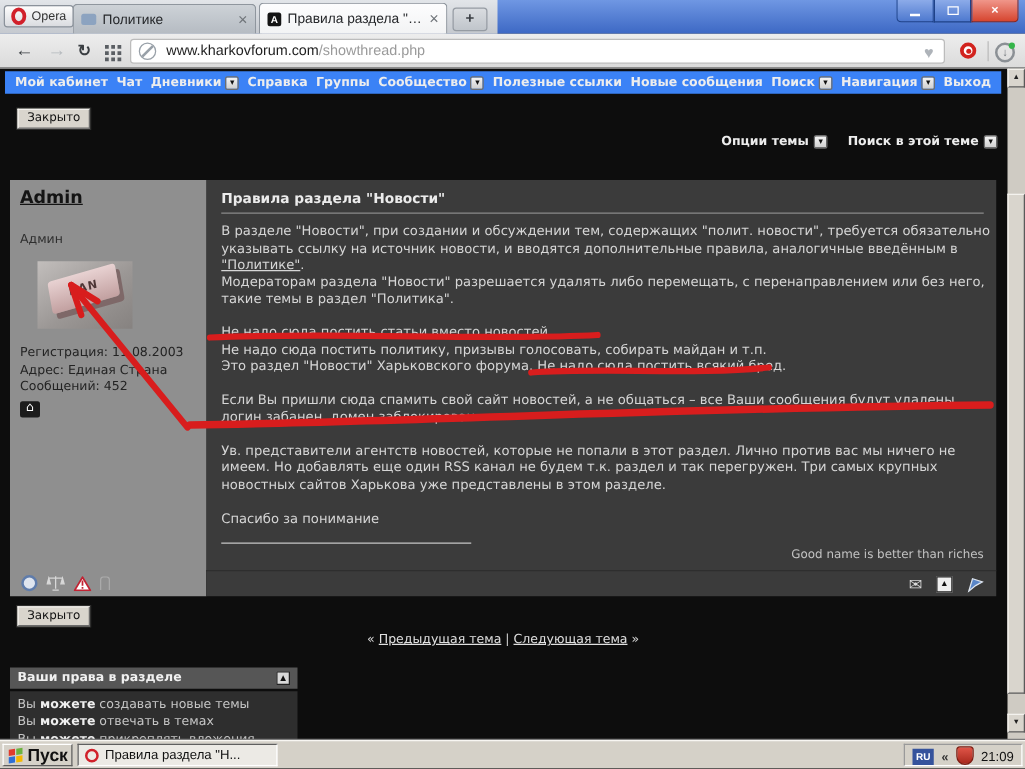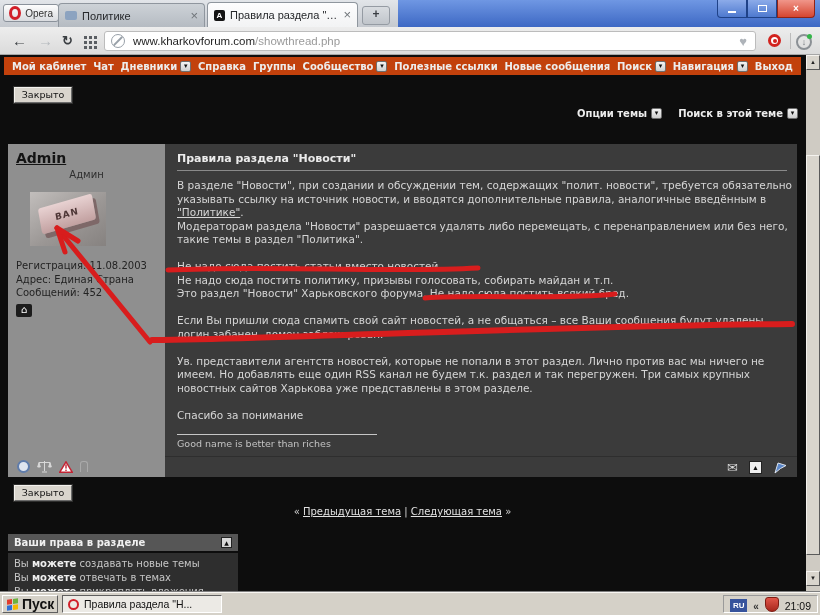--- a/index.html
+++ b/index.html
@@ -55,58 +55,58 @@
   .u-dom{color:#1f1f1f;} .u-path{color:#9a9a9a;}
   .heart{margin-left:auto;margin-right:8px;color:#aeb3b9;font-size:13px;}
   .target{position:absolute;left:768px;top:7px;width:7px;height:7px;border:3.5px solid #d2231e;
           border-radius:50%;background:#fff;}
   .target::after{content:"";position:absolute;left:1.5px;top:1.5px;width:4px;height:4px;background:#d2231e;border-radius:50%;}
   .vsep{position:absolute;left:790px;top:6px;width:1px;height:16px;background:#bbb;}
   .dlicon{position:absolute;left:796px;top:7px;width:12px;height:12px;border:2px solid #8b9095;border-radius:50%;
           color:#6f7479;font-size:9px;line-height:12px;text-align:center;}
   .dlicon::after{content:"";position:absolute;right:-2px;top:-2px;width:5px;height:5px;background:#35b54a;border-radius:50%;}
   
-  .fnav{position:absolute;left:4px;top:57px;width:797px;height:18px;background:#c2410c;
+  .fnav{position:absolute;left:4px;top:57px;width:797px;height:18px;background:#3b82f6;
         display:flex;align-items:center;justify-content:space-between;padding:0 8px;box-sizing:border-box;
         font-family:"DejaVu Sans",sans-serif;font-size:10px;font-weight:bold;color:#ededed;}
   .nav-item{display:flex;align-items:center;gap:3px;white-space:nowrap;cursor:pointer;}
   .dd{width:11px;height:11px;background:linear-gradient(#f4f4f4,#cfcfcf);border:1px solid #6e6e6e;
       border-radius:2px;font-size:7px;line-height:9px;text-align:center;color:#111;box-sizing:border-box;flex:none;}
   .btn-closed{position:absolute;width:56px;height:14px;background:#d9d5cd;
       border:1px solid;border-color:#f4f2ee #6b6b6b #6b6b6b #f4f2ee;box-shadow:0 0 0 1px #2e2e2d;
       font-family:"DejaVu Sans",sans-serif;font-size:9.5px;color:#111;text-align:center;line-height:13px;}
   .tools{position:absolute;top:108px;right:22px;display:flex;gap:16px;
          font-family:"DejaVu Sans",sans-serif;font-size:10px;font-weight:bold;color:#ededed;}
   .tools .nav-item{gap:4px;}
   .datebar{position:absolute;left:8px;top:128px;width:789px;height:16px;background:#4f4f4f;
            display:flex;align-items:center;padding:0 6px;box-sizing:border-box;
            font-family:"DejaVu Sans",sans-serif;font-size:10px;color:#e4e4e4;}
   .pageic{width:8px;height:10px;background:#e4e9f0;border:1px solid #9aa4b8;margin-right:6px;flex:none;}
   .postnum{margin-left:auto;font-weight:bold;color:#fff;text-decoration:underline;}
   .post-cols{position:absolute;left:8px;top:144px;width:789px;height:312px;display:flex;}
   .ucol{width:157px;flex:none;background:#8f8f8f;box-sizing:border-box;padding:6px 8px;
         font-family:"DejaVu Sans",sans-serif;position:relative;}
   .uname{font-size:14px;font-weight:bold;text-decoration:underline;color:#141414;}
-  .utitle{font-size:10px;color:#2e2e2e;margin-top:3px;text-align:center;}
+  .utitle{font-size:10px;color:#2e2e2e;margin-top:20px;}
   .avatar{width:76px;height:54px;margin:12px 0 0 14px;position:relative;overflow:hidden;
           background:linear-gradient(145deg,#c2bebc 0%,#9b9795 55%,#868280 100%);}
   .keytop{position:absolute;left:9px;top:9px;width:56px;height:26px;border-radius:3px;
           background:linear-gradient(#e8d2d2,#c2a0a0);transform:rotate(-16deg) skewX(-6deg);
           box-shadow:3px 5px 0 #7e6868;font-size:9px;font-weight:bold;color:#4e3636;
           text-align:center;line-height:26px;letter-spacing:1px;}
   .uinfo{margin-top:13px;font-size:10px;color:#232323;line-height:13.5px;}
   .homeic{margin-top:4px;width:16px;height:13px;background:#1c1c1c;border-radius:2px;color:#fff;
           font-size:10px;line-height:12px;text-align:center;}
   .ccol{flex:1;background:#3b3b3b;box-sizing:border-box;padding:8px 10px 0 12px;overflow:hidden;
         font-family:"DejaVu Sans",sans-serif;color:#d6d6d6;}
   .ptitle{font-size:11px;font-weight:bold;color:#ebebeb;}
   .phr{border:none;border-top:1px solid #8a8a8a;margin:5px 0 8px 0;}
   .ptext{font-size:10.5px;line-height:13.5px;white-space:nowrap;}
   .plink{text-decoration:underline;color:#d6d6d6;cursor:pointer;}
-  .sig{margin-top:12px;}
+  .sig{margin-top:12px;text-align:right;}
   .sigline{width:200px;border-top:1px solid #c6c6c6;margin-bottom:3px;}
   .sigtext{font-size:9.5px;color:#c2c2c2;}
   .pfoot{position:absolute;left:8px;top:456px;width:789px;height:21px;display:flex;}
   .pfoot .fl{width:157px;flex:none;background:#8f8f8f;display:flex;align-items:center;gap:7px;
              padding-left:9px;box-sizing:border-box;}
   .pfoot .fr{flex:1;background:#3b3b3b;border-top:1px solid #2e2e2e;display:flex;align-items:center;
              justify-content:flex-end;gap:11px;padding-right:10px;}
   .stat-ic{width:9px;height:9px;border:2px solid #5f7cab;border-radius:50%;background:#dfe5ef;}
   .clip-ic{width:6px;height:10px;border:1.5px solid #aaa;border-bottom:none;border-radius:3px 3px 0 0;}
   .env-ic{color:#d8d8d8;font-size:13px;line-height:13px;}

